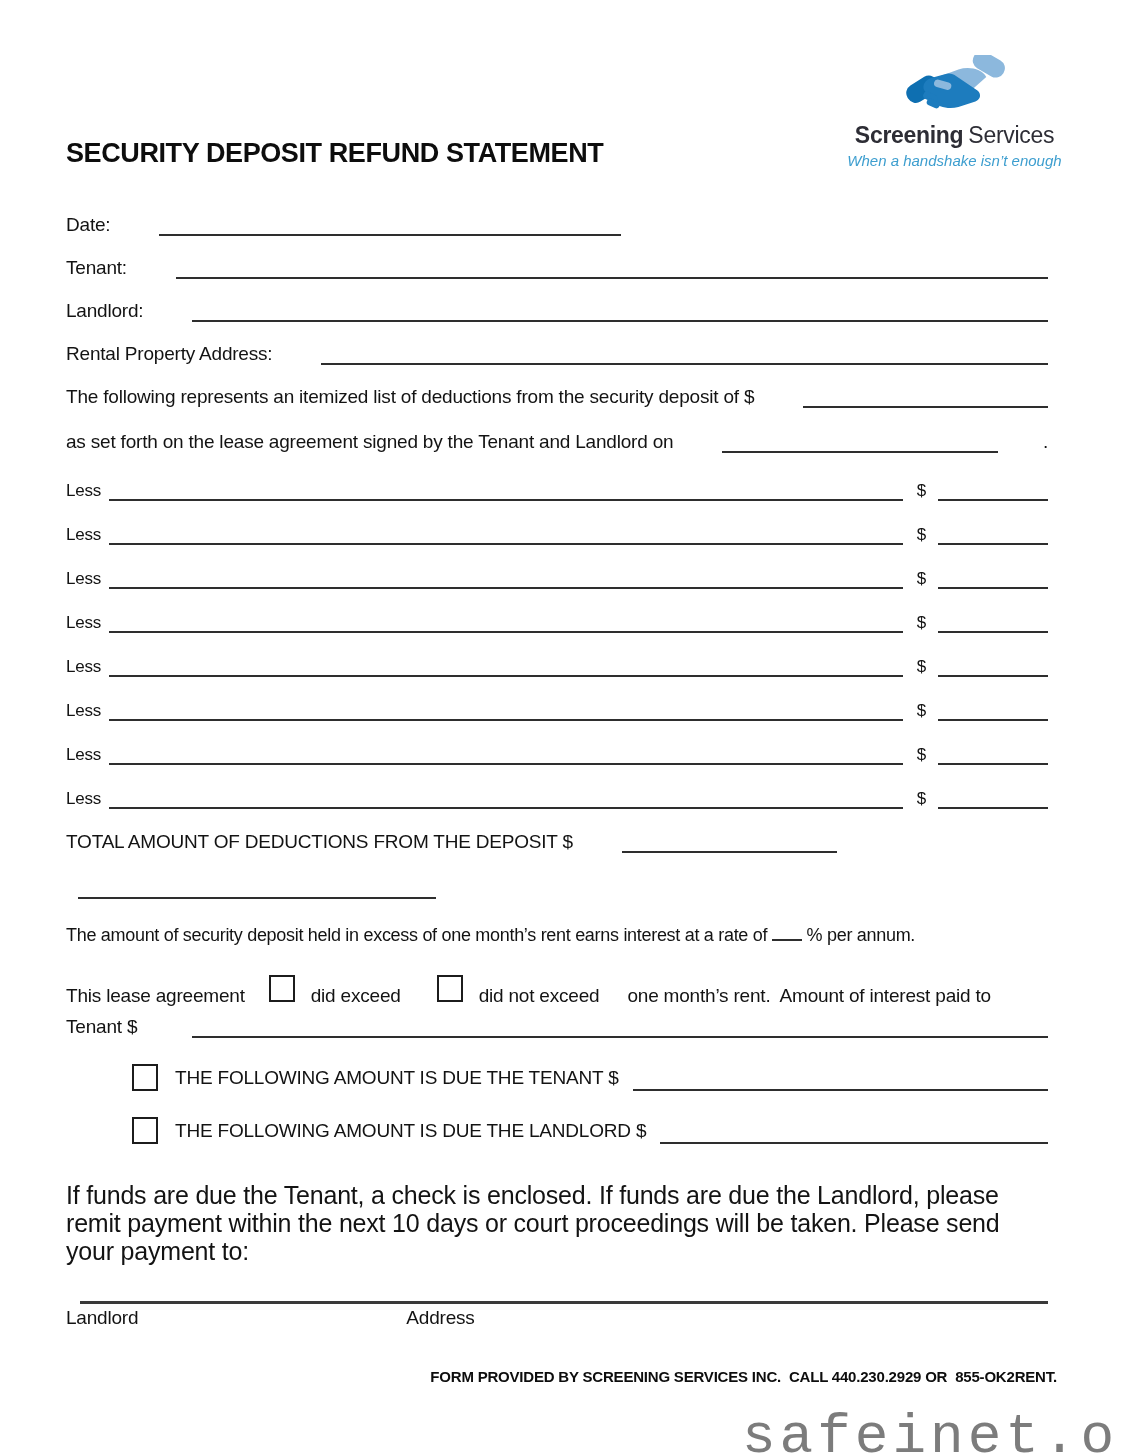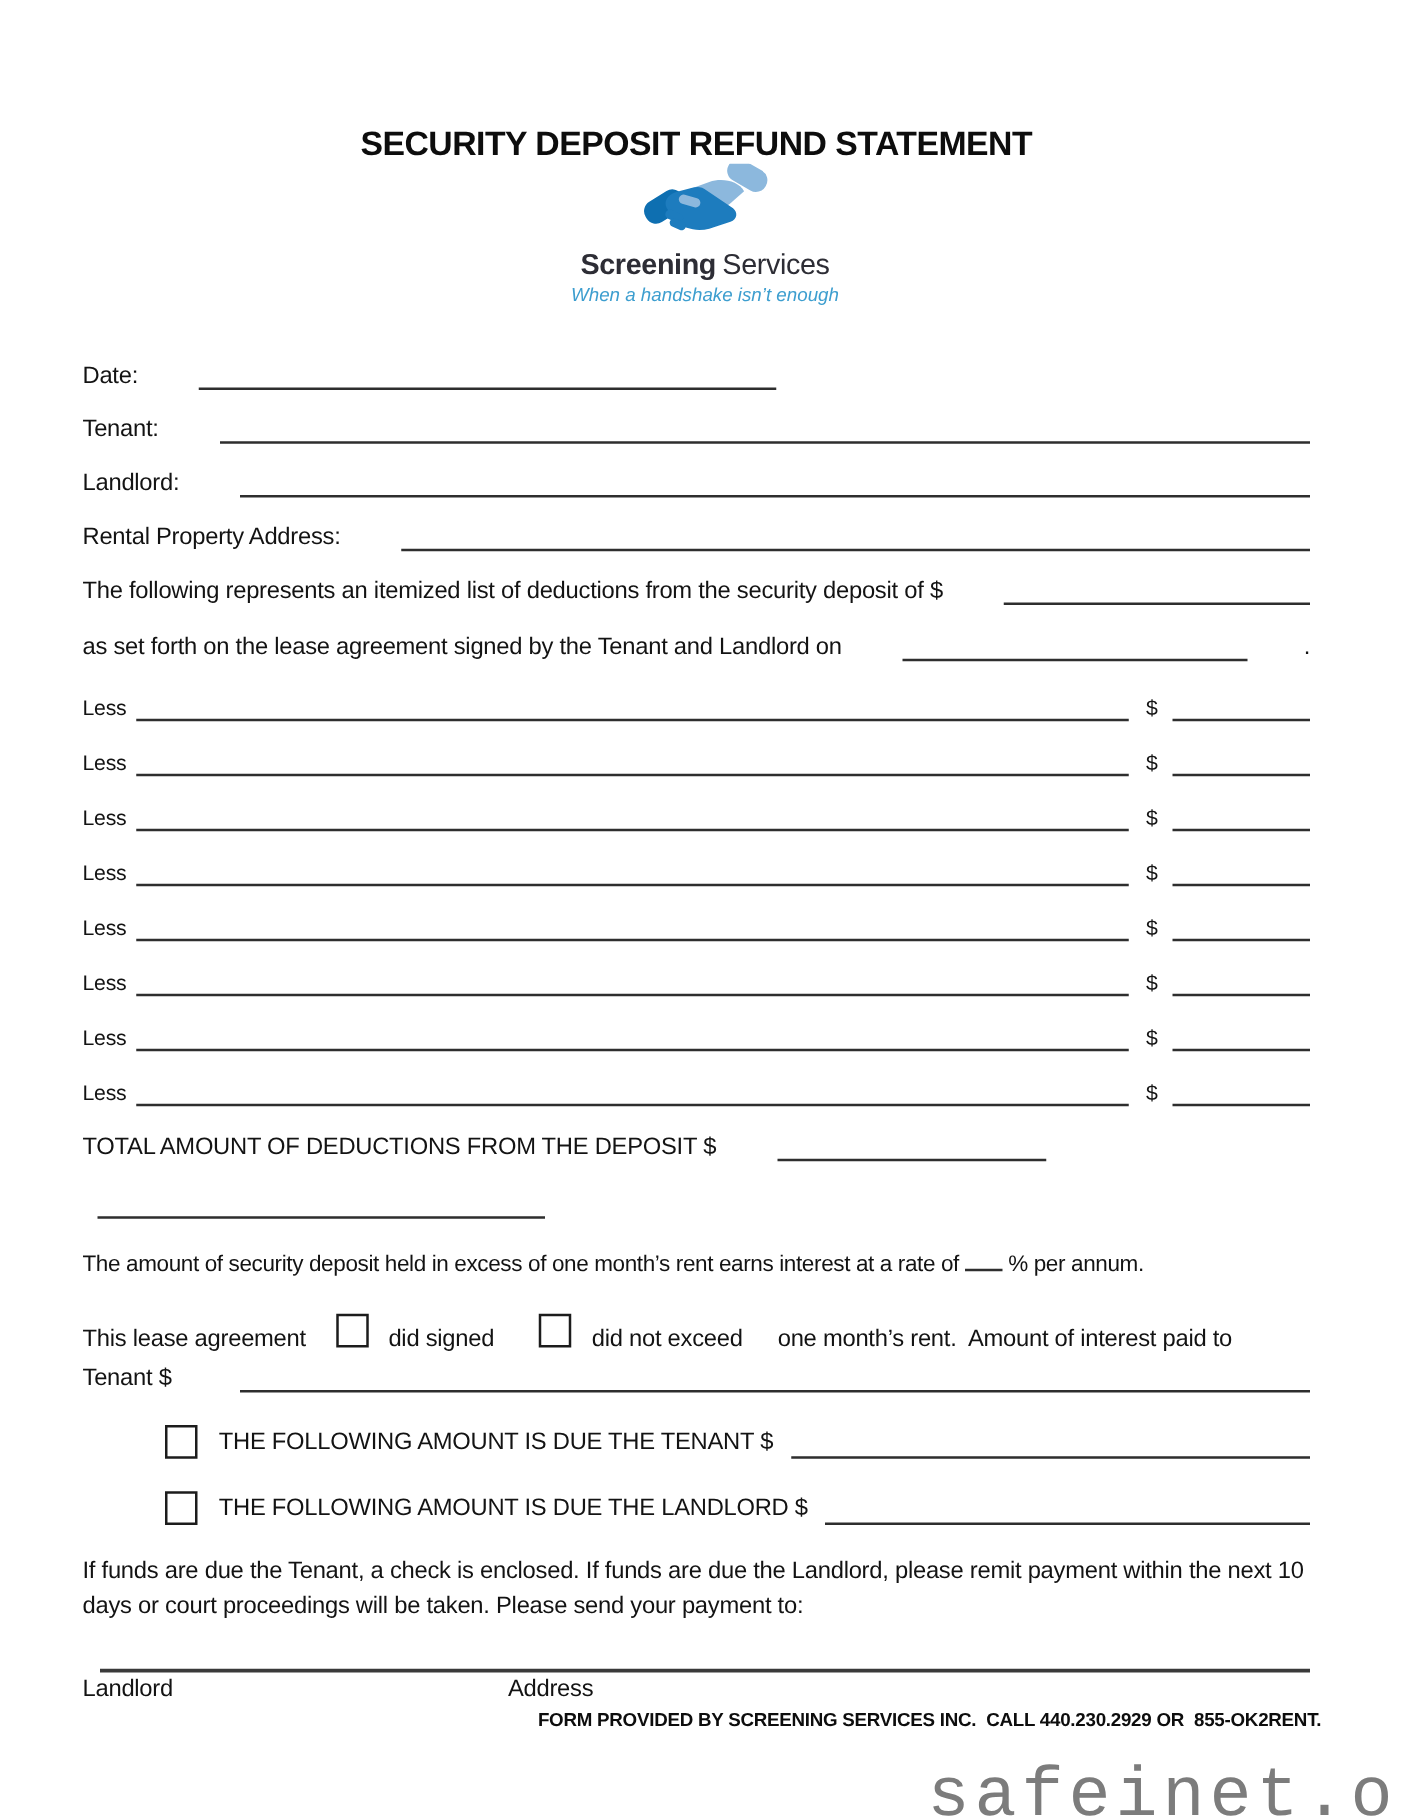--- a/index.html
+++ b/index.html
@@ -5,21 +5,21 @@
   * { box-sizing: border-box; }
   html,body { margin:0; padding:0; background:#ffffff; }
   body {
     width:1124px; height:1455px; position:relative; overflow:hidden;
     font-family:"Liberation Sans", sans-serif; color:#131313;
     letter-spacing:-0.2px;
   }
   .page { padding:0 76px 0 66px; position:relative; }
 
   
-  header { display:flex; justify-content:space-between; align-items:center; margin-top:55px;flex-direction:column; }
+  header { display:flex; justify-content:space-between; align-items:flex-end; margin-top:55px; }
   h1 { font-size:27px; font-weight:bold; letter-spacing:-0.4px; margin:45px 0 0 0; color:#0d0d0d; }
   .logo { width:215px; text-align:center; margin-right:-14px; }
   .logo svg { display:block; margin:0 auto; }
   .brand { font-size:23px; color:#2d2d35; margin-top:4px; letter-spacing:-0.3px; }
   .brand .b { font-weight:bold; }
   .brand .r { font-weight:normal; margin-left:5px; }
   .tagline { font-style:italic; font-size:15px; color:#3d9ecf; margin-top:3px; letter-spacing:0; }
 
   
   .row { display:flex; align-items:flex-end; font-size:19px; margin-bottom:21px;gap:37px; }
@@ -54,21 +54,21 @@
   .lease-a .cb { margin-bottom:5px; }
   .ml16{margin-left:16px;} .ml24{margin-left:24px;} .ml28{margin-left:28px;} .ml36{margin-left:36px;}
   .pre { white-space:pre; }
 
   
   .due-row { display:flex; align-items:center; font-size:19px; margin-left:66px; margin-top:26px; }
   .due-row:first-of-type { margin-top:18px; }
   .due-row .txt { margin-left:17px; white-space:nowrap; }
   .due-row .blank { flex:1 1 auto; margin-left:14px; align-self:flex-end; }
 
-  .funds { font-size:19px; line-height:28px; margin-top:23px; max-width:985px; }
+  .funds { font-size:25px; line-height:28px; margin-top:37px; max-width:985px; }
 
   
   .sig-line { border-bottom:3px solid #3a3a3a; margin-top:36px; margin-left:14px; }
   .sig-labels { display:flex; font-size:19px; margin-top:3px; }
   .sig-labels .addr { margin-left:268px; }
 
   
   .footer { position:absolute; right:67px; top:1368px; font-size:15px; font-weight:bold;
             letter-spacing:-0.2px; white-space:pre; color:#0d0d0d; }
   .watermark { position:absolute; left:742px; top:1381px; font-family:"Liberation Mono", monospace;
@@ -192,21 +192,21 @@
 
   <div class="sentence">
     <span>The amount of security deposit held in excess of one month’s rent earns interest at a rate of</span>
     <span class="blank tiny-blank"></span>
     <span>% per annum.</span>
   </div>
 
   <div class="lease-a">
     <span>This lease agreement</span>
     <span class="cb ml24"></span>
-    <span class="ml16">did signed</span>
+    <span class="ml16">did exceed</span>
     <span class="cb ml36"></span>
     <span class="ml16">did not exceed</span>
     <span class="pre ml28">one month’s rent.  Amount of interest paid to</span>
   </div>
   <div class="row lease-b">
     <span class="lbl">Tenant $</span>
     <span class="blank fill"></span>
   </div>
 
   <div class="due-row">

